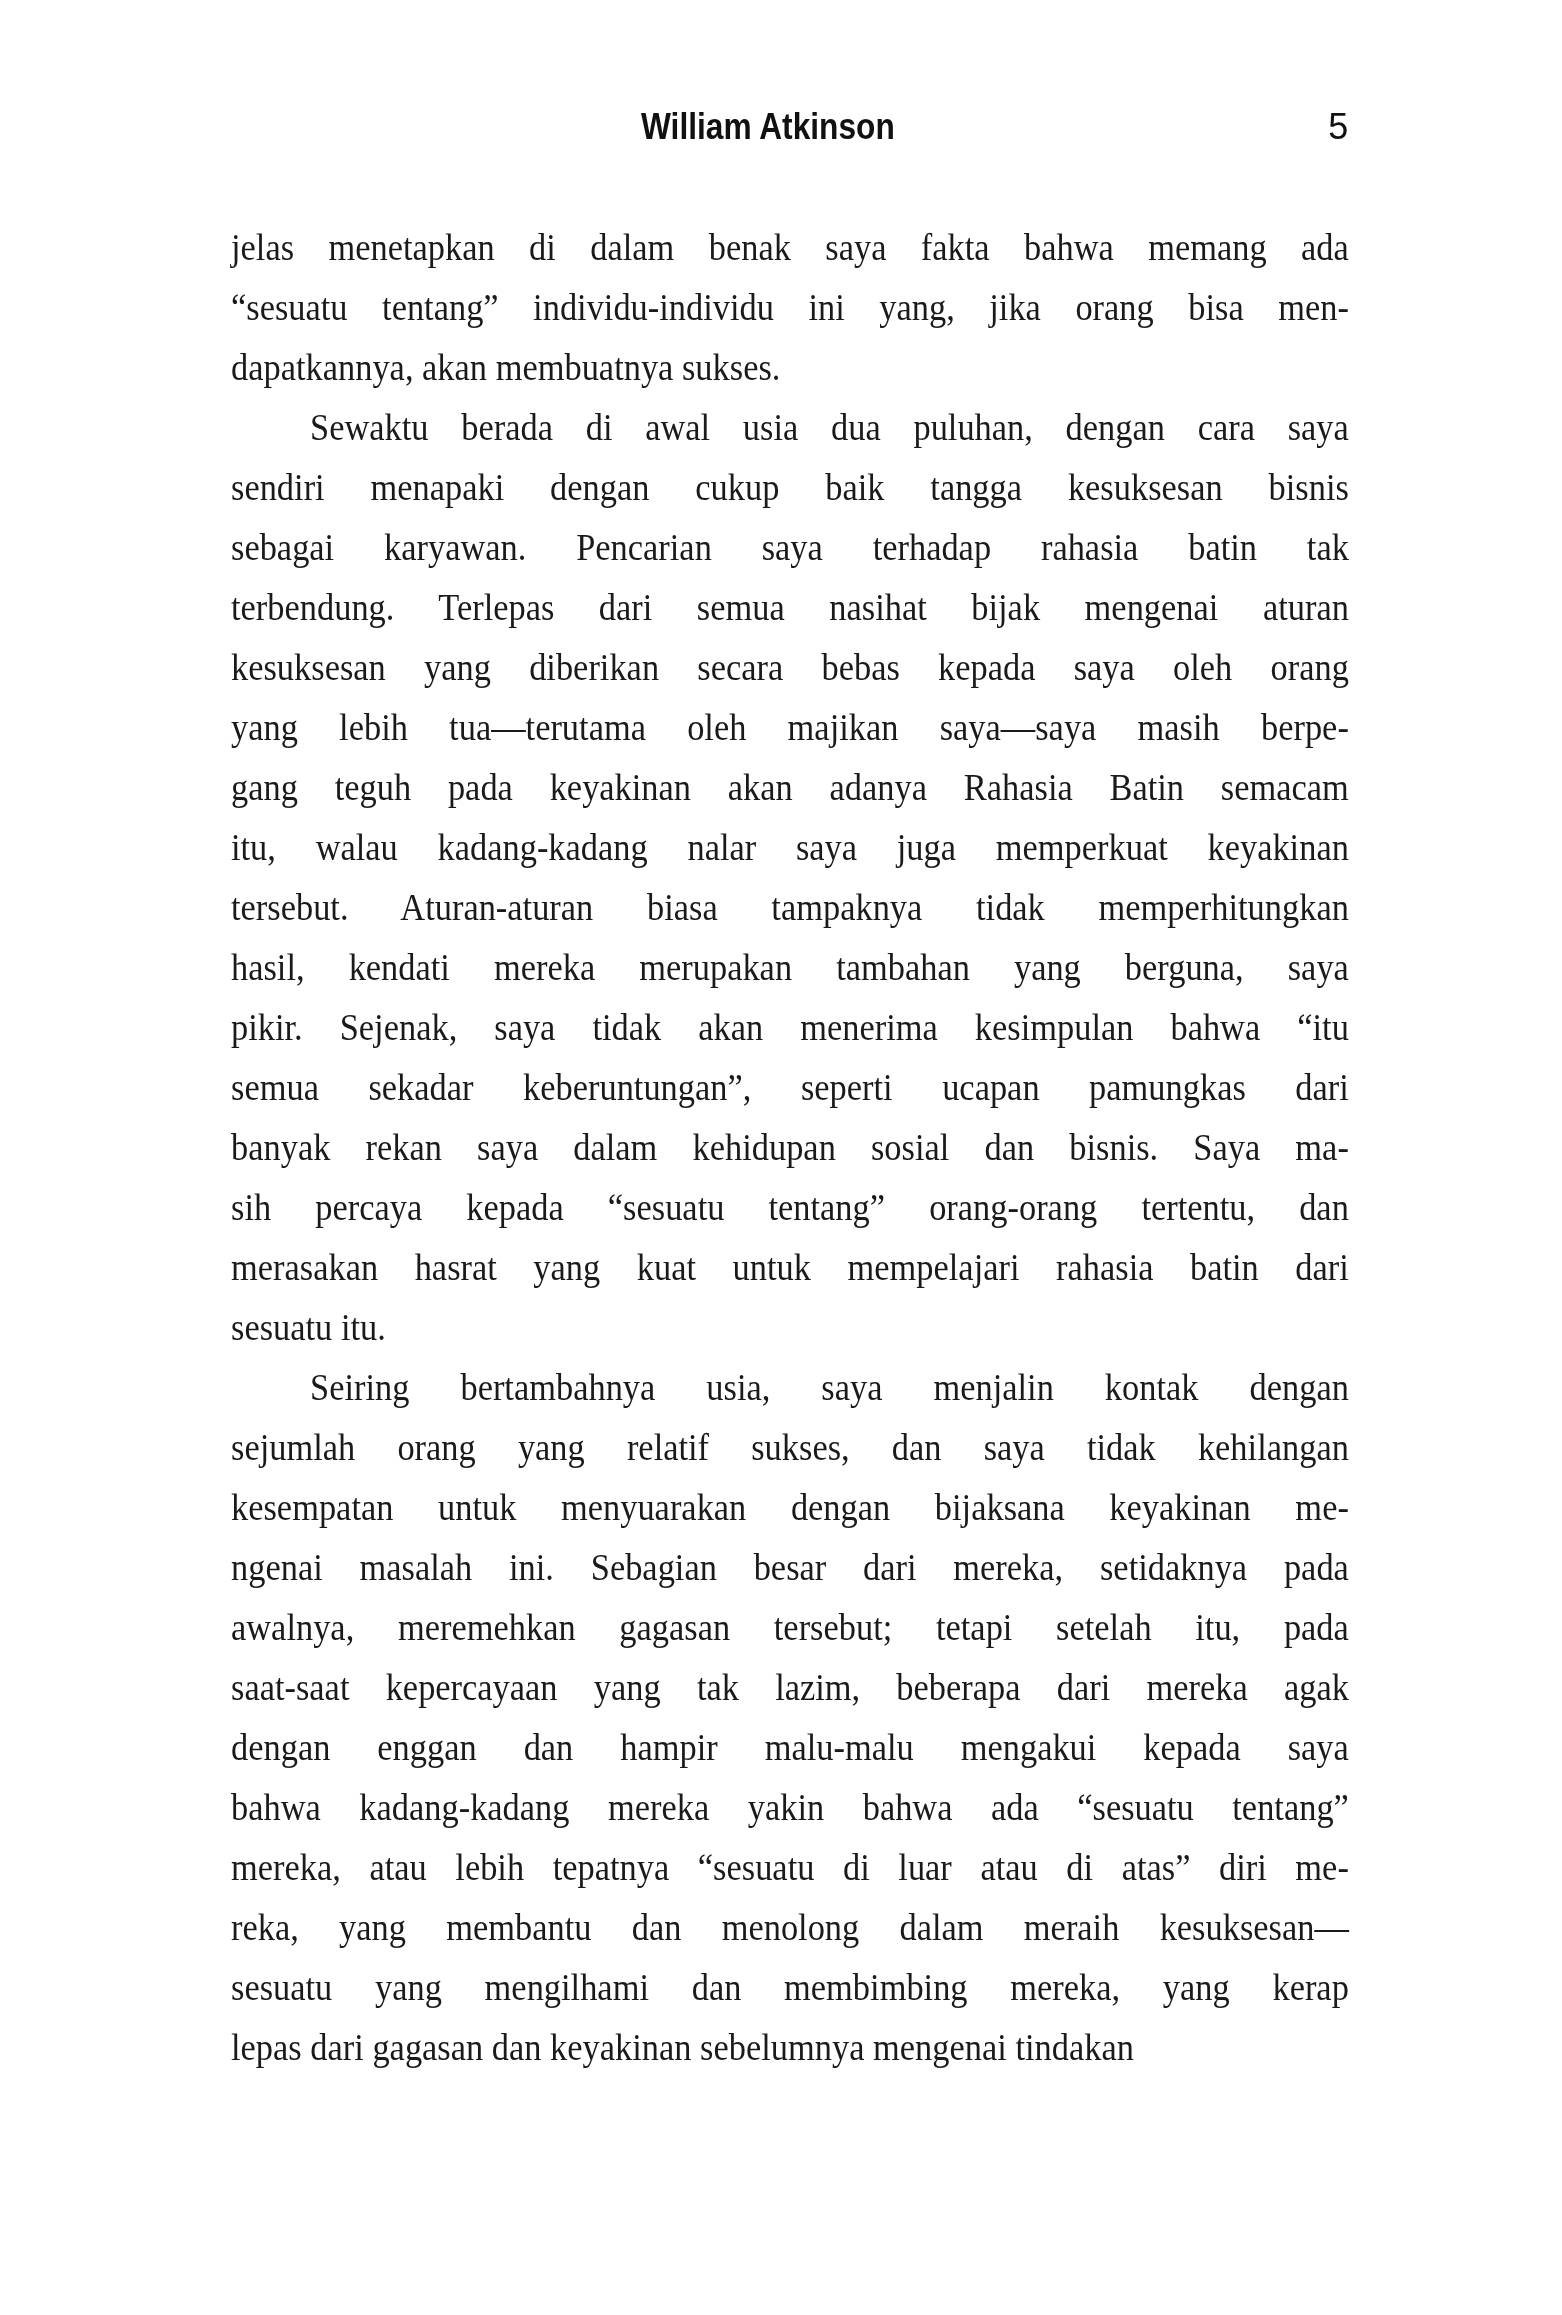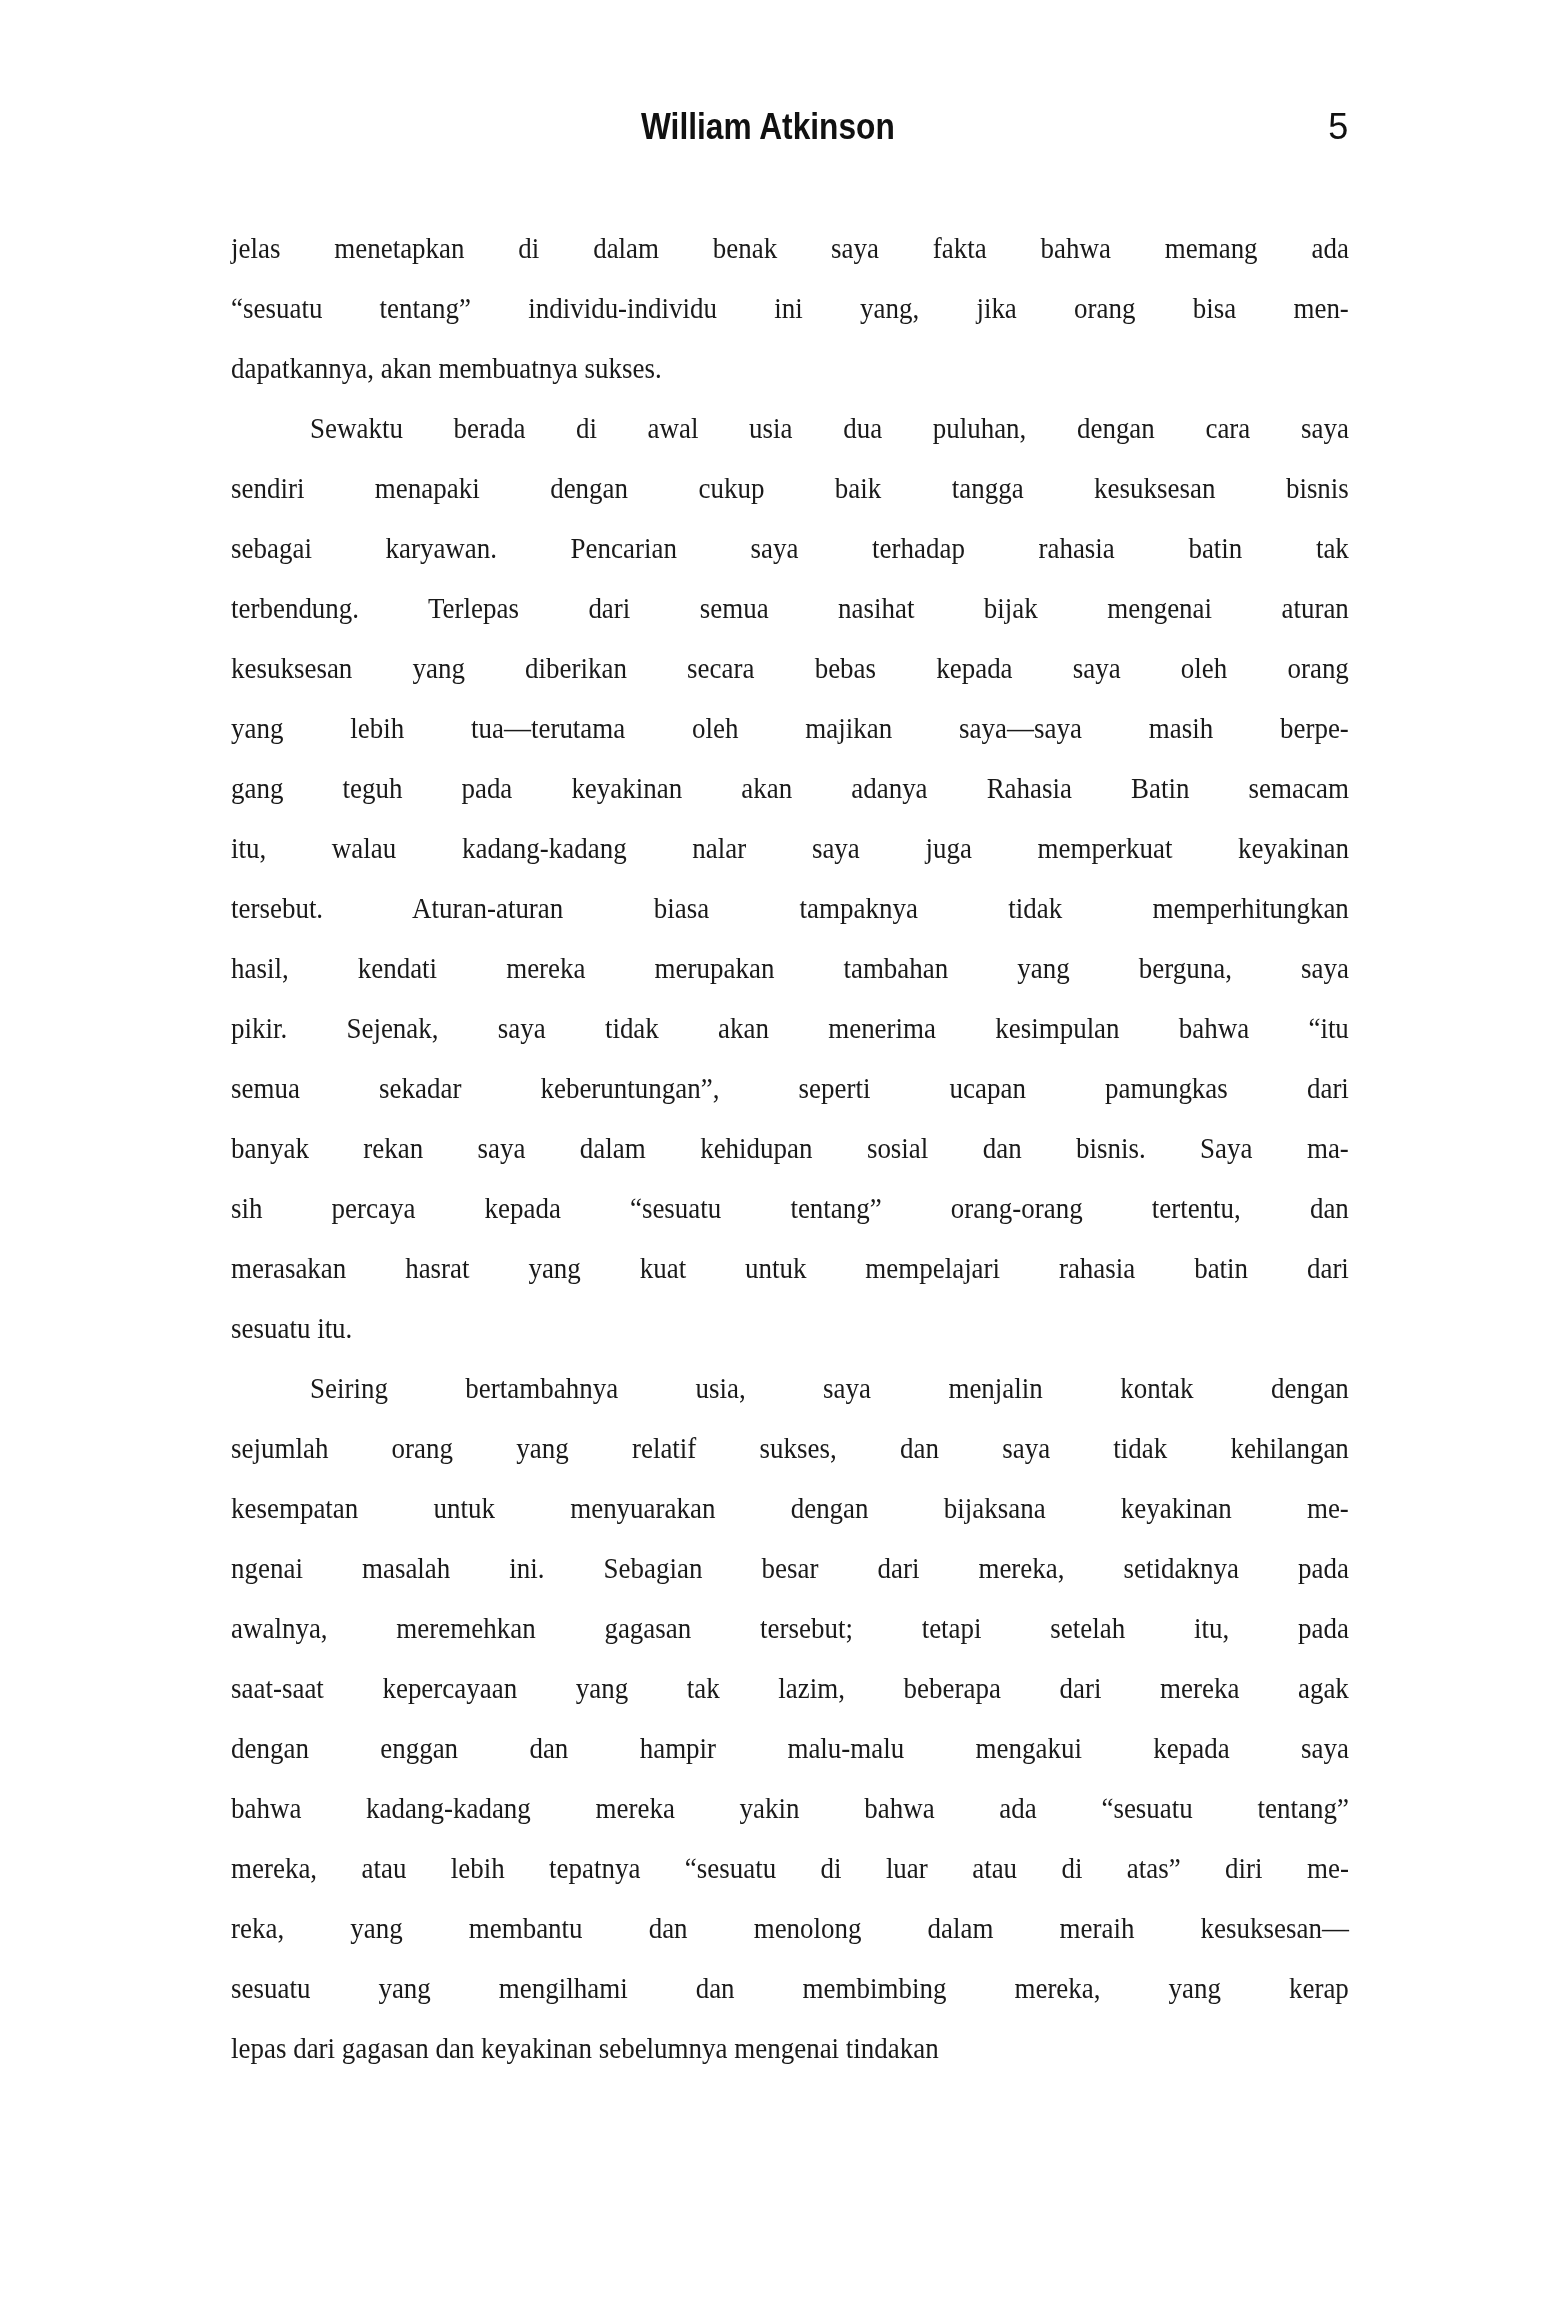--- a/index.html
+++ b/index.html
@@ -10,21 +10,21 @@
   }
   .running-head {
     position: absolute; left: 410px; top: 0; font-size: 36px; font-weight: bold;
     transform: scaleX(0.88); transform-origin: left top; letter-spacing: 0px;
   }
   .page-number {
     position: absolute; right: 9.8px; top: 0; font-size: 36px;
   }
   .body-text {
     position: absolute; top: 218px; left: 231px; width: 1117px;
-    font-family: "Liberation Serif", serif; font-size: 29px; line-height: 60px;
+    font-family: "Liberation Serif", serif; font-size: 37px; line-height: 60px;
     color: #1a1a1a; text-align: justify; hyphens: manual;
   }
   .body-text p { margin: 0; }
   .line { display: block; text-align: justify; text-align-last: justify; white-space: nowrap; }
   .line.last { text-align-last: left; }
   .line-wrap { transform: scaleX(0.93); transform-origin: left top; width: 1202px; }
 </style>
 </head>
 <body>
 

